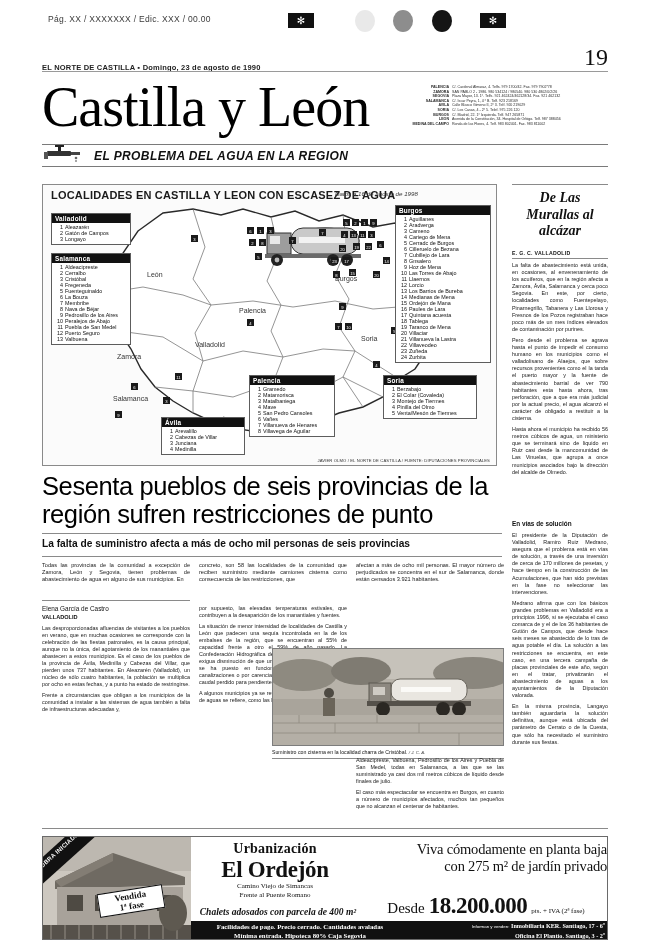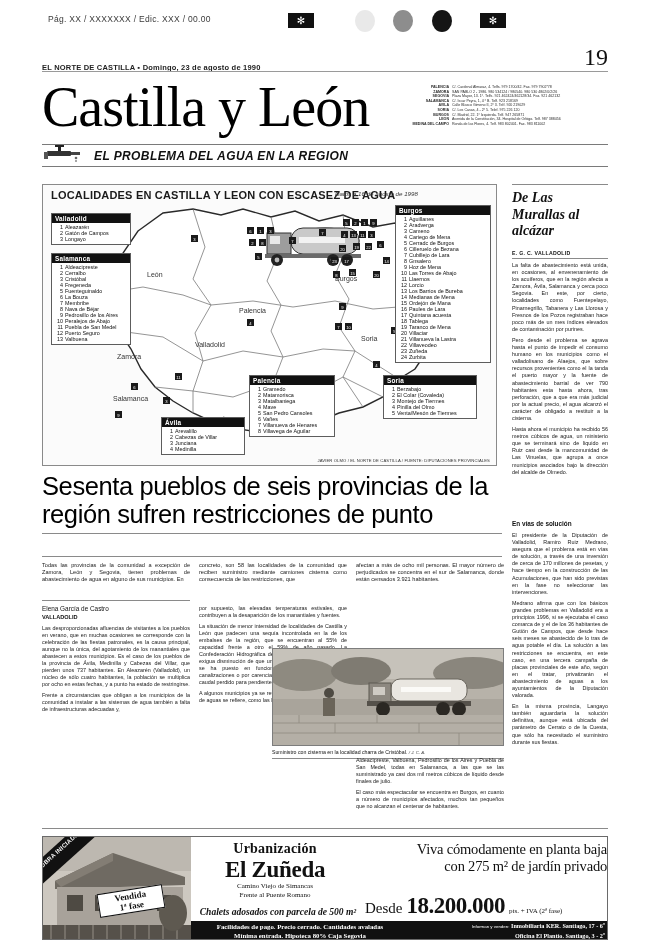--- a/index.html
+++ b/index.html
@@ -93,21 +93,21 @@
 
   
   .photo { position:absolute; left:272px; top:648px; width:232px; height:98px;
            border:1px solid #7d7d7d; overflow:hidden; background:#cfcfcf; }
   .photo-cap { position:absolute; left:272px; top:749px; width:232px;
                font-size:5.2px; color:#111; border-bottom:1px solid #8a8a8a; padding-bottom:3px; }
   .photo-cap i { font-size:4.4px; color:#444; }
 
   
   .side-rule { position:absolute; left:512px; top:184px; width:96px; height:1px; background:#8a8a8a; }
-  .side-title { position:absolute; left:512px; top:190px; width:96px; text-align:left;
+  .side-title { position:absolute; left:512px; top:190px; width:96px; text-align:center;
                 font-family:"Liberation Serif", serif; font-style:italic; font-weight:bold;
                 font-size:14px; line-height:16.5px; color:#111; }
   .side-byline { position:absolute; left:512px; top:250px; font-size:5.2px; font-weight:bold; letter-spacing:.3px; color:#111; }
   .side-rule2 { position:absolute; left:512px; top:258px; width:96px; height:1px; background:#8a8a8a; }
   .side-body { position:absolute; left:512px; top:262px; width:96px;
                font-size:5.4px; line-height:7.1px; text-align:justify; color:#1a1a1a; }
   .side-body p { margin:0 0 4px 0; }
   .side-sub { position:absolute; left:512px; top:520px; width:96px; font-size:6.4px; font-weight:bold; color:#111; }
   .side-body2 { position:absolute; left:512px; top:532px; width:96px;
                 font-size:5.4px; line-height:7.1px; text-align:justify; color:#1a1a1a; }
@@ -124,21 +124,21 @@
              transform:rotate(-9deg); text-align:center; font-family:"Liberation Serif", serif;
              font-size:9px; font-weight:bold; line-height:10px; padding:1px 0; }
   .ad-mid { position:absolute; left:150px; top:4px; width:164px; text-align:center; }
   .ad-urb { font-family:"Liberation Serif", serif; font-size:14px; font-weight:bold; letter-spacing:.2px; }
   .ad-name { font-family:"Liberation Serif", serif; font-size:23px; font-weight:bold; line-height:25px; letter-spacing:-.3px; }
   .ad-addr { font-family:"Liberation Serif", serif; font-size:7px; line-height:9px; }
   .ad-chalets { position:absolute; left:148px; top:70px; width:174px; text-align:center;
                 font-family:"Liberation Serif", serif; font-style:italic; font-weight:bold; font-size:9.5px; }
   .ad-right { position:absolute; left:322px; top:4px; width:242px; text-align:right; }
   .ad-claim { font-family:"Liberation Serif", serif; font-weight:normal; font-size:14.5px; line-height:17px; letter-spacing:-.2px; }
-  .ad-price-row { position:absolute; left:322px; top:56px; width:242px; text-align:left;
+  .ad-price-row { position:absolute; left:322px; top:56px; width:242px; text-align:center;
                   font-family:"Liberation Serif", serif; }
   .ad-desde { font-size:15px; }
   .ad-price { font-size:23px; font-weight:bold; letter-spacing:-.5px; }
   .ad-pts { font-size:7px; }
   .ad-strip { position:absolute; left:148px; top:84px; width:417px; height:20px; background:#111; color:#fff; }
   .ad-strip .l { position:absolute; left:4px; top:1px; width:210px; text-align:center;
                  font-family:"Liberation Serif", serif; font-weight:bold; font-size:6.8px; line-height:9px; }
   .ad-strip .r { position:absolute; right:3px; top:1px; width:196px; text-align:right; font-size:5.6px; line-height:8.6px; }
   .ad-strip .r .hl { font-family:"Liberation Serif", serif; font-weight:bold; font-size:6.2px; }
   .ad-strip .r .inf { font-size:4.4px; }
@@ -525,20 +525,21 @@
       </ul>
     </div>
 
     <div class="map-credit">JAVIER OLMO / EL NORTE DE CASTILLA / FUENTE: DIPUTACIONES PROVINCIALES</div>
   </div>
 
   <div class="headline">
     <h2>Sesenta pueblos de seis provincias de la región sufren restricciones de punto</h2>
   </div>
   <div class="sub-rule"></div>
+  <div class="subhead">La falta de suministro afecta a más de ocho mil personas de seis provincias</div>
   <div class="sub-rule2"></div>
 
   <div class="lead">
     <p>Todas las provincias de la comunidad a excepción de Zamora, León y Segovia, tienen problemas de abastecimiento de agua en alguno de sus municipios. En</p>
     <p>concreto, son 58 las localidades de la comunidad que reciben suministro mediante camiones cisterna como consecuencia de las restricciones, que</p>
     <p>afectan a más de ocho mil personas. El mayor número de perjudicados se concentra en el sur de Salamanca, donde están censados 3.921 habitantes.</p>
   </div>
   <div class="lead-rule"></div>
 
   <div class="byline">
@@ -654,25 +655,25 @@
       </svg>
       <div class="ad-ribbon">OBRA INICIADA</div>
       <div class="ad-sold">
         <div>Vendida</div>
         <div>1ª fase</div>
       </div>
     </div>
 
     <div class="ad-mid">
       <div class="ad-urb">Urbanización</div>
-      <div class="ad-name">El Zuñeda</div>
+      <div class="ad-name">El Ordejón</div>
       <div class="ad-addr">Camino Viejo de Simancas</div>
       <div class="ad-addr">Frente al Puente Romano</div>
     </div>
-    <div class="ad-chalets">Chalets adosados con parcela de 500 m²</div>
+    <div class="ad-chalets">Chalets adosados con parcela de 400 m²</div>
 
     <div class="ad-right">
       <div class="ad-claim">Viva cómodamente en planta baja</div>
       <div class="ad-claim">con 275 m² de jardín privado</div>
     </div>
     <div class="ad-price-row">
       <span class="ad-desde">Desde</span>
       <span class="ad-price">18.200.000</span>
       <span class="ad-pts">pts. + IVA (2ª fase)</span>
     </div>

